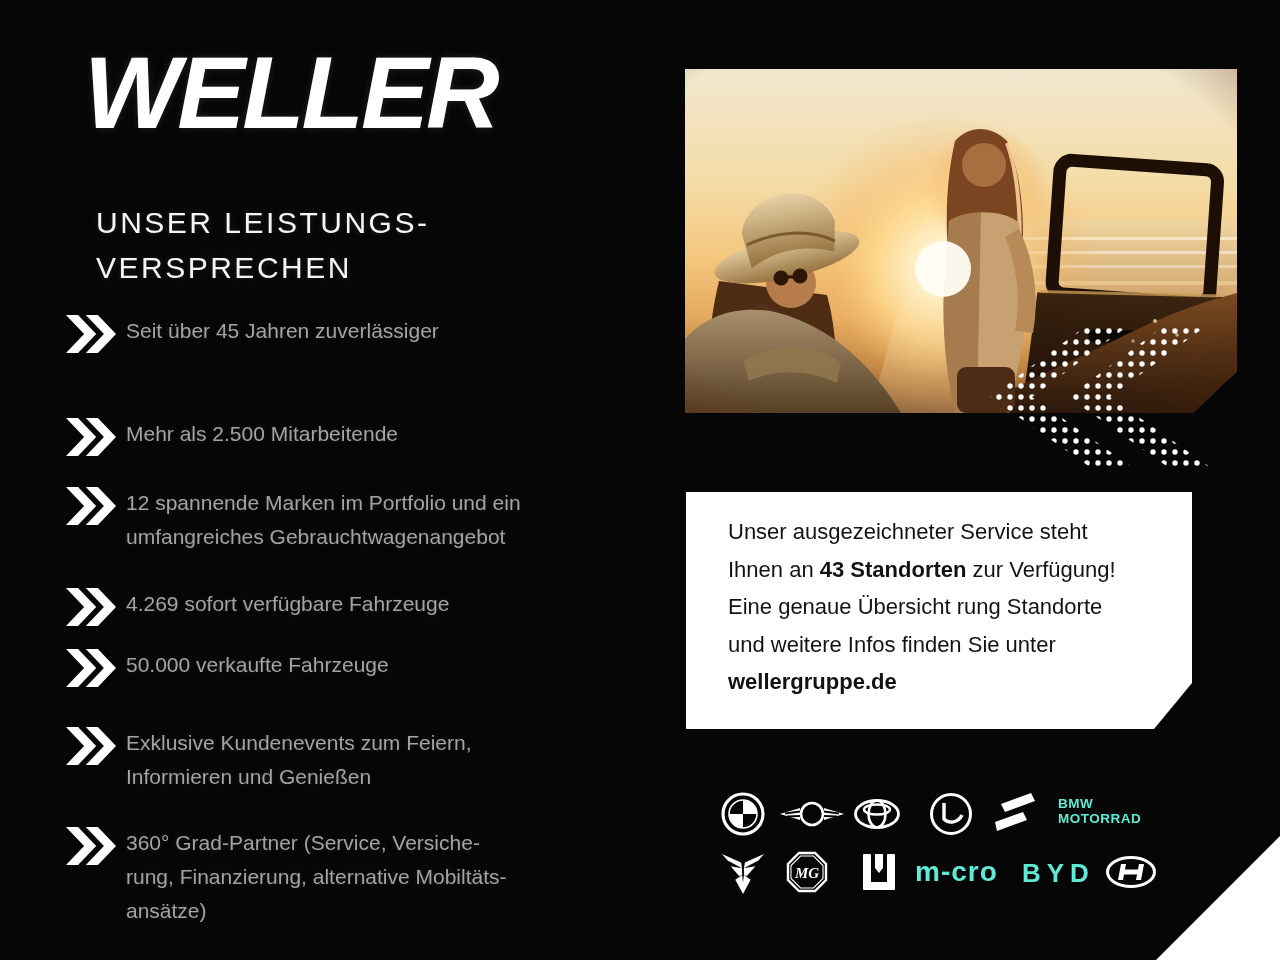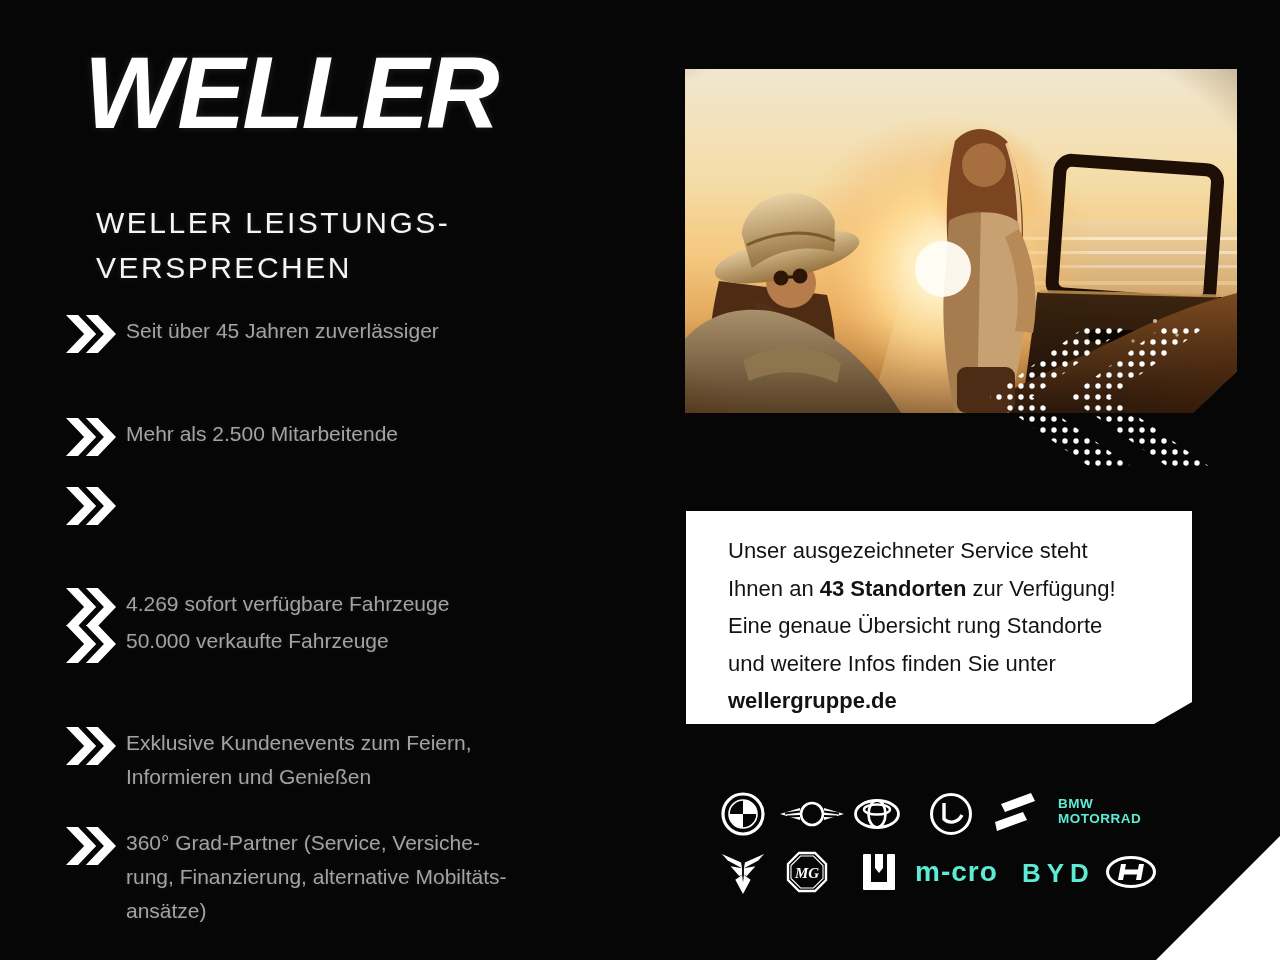--- a/index.html
+++ b/index.html
@@ -17,21 +17,21 @@
       color:#a3a3a3;text-shadow:0 0 5px rgba(255,255,255,.10);}
   .promise .chev{position:absolute;left:0;top:1px;}
   .promise .ptext{margin-left:60px;}
 
   
   .photo{position:absolute;left:685px;top:69px;width:552px;height:344px;
       clip-path:polygon(0 0,100% 0,100% 302px,508px 100%,0 100%);background:#1a120a;}
   .dots{position:absolute;left:950px;top:315px;pointer-events:none;}
 
   
-  .service-box{position:absolute;left:686px;top:511px;width:506px;height:213px;background:#ffffff;
+  .service-box{position:absolute;left:686px;top:492px;width:506px;height:237px;background:#ffffff;
       clip-path:polygon(0 0,100% 0,100% 191px,468px 100%,0 100%);color:#131313;}
   .service-box .inner{padding:21px 24px 0 42px;font-size:22px;line-height:37.5px;}
   .service-box b{font-weight:700;}
 
   
   .brand{position:absolute;}
   .txtlogo{color:#5eead4;font-weight:700;white-space:nowrap;}
   .bmw-motorrad{left:1058px;top:797px;font-size:13.5px;line-height:14.5px;letter-spacing:.5px;}
   .mcro{left:915px;top:856px;font-size:28px;letter-spacing:1px;}
   .byd{left:1022px;top:858px;font-size:26px;letter-spacing:6px;}
@@ -41,21 +41,21 @@
       clip-path:polygon(100% 0,100% 100%,0 100%);}
 </style>
 </head>
 <body>
 
 <div class="stage">
 
   <div class="weller-logo">WELLER</div>
 
   <div class="heading">
-    <div>WELLER LEISTUNGS-</div>
+    <div>UNSER LEISTUNGS-</div>
     <div>VERSPRECHEN</div>
   </div>
 
   <div class="promise" style="top:314px">
     <svg class="chev" width="50" height="38" viewBox="0 0 58 42" preserveAspectRatio="none">
       <polygon points="0,0 14,0 35,21 14,42 0,42 21,21" fill="#fff"></polygon>
       <polygon points="23,0 37,0 58,21 37,42 23,42 44,21" fill="#fff"></polygon>
     </svg>
     <div class="ptext">
       <div>Seit über 45 Jahren zuverlässiger</div>
@@ -70,33 +70,37 @@
     <div class="ptext">
       <div>Mehr als 2.500 Mitarbeitende</div>
     </div>
   </div>
 
   <div class="promise" style="top:486px">
     <svg class="chev" width="50" height="38" viewBox="0 0 58 42" preserveAspectRatio="none">
       <polygon points="0,0 14,0 35,21 14,42 0,42 21,21" fill="#fff"></polygon>
       <polygon points="23,0 37,0 58,21 37,42 23,42 44,21" fill="#fff"></polygon>
     </svg>
+    <div class="ptext">
+      <div>12 spannende Marken im Portfolio und ein</div>
+      <div>umfangreiches Gebrauchtwagenangebot</div>
+    </div>
   </div>
 
   <div class="promise" style="top:587px">
     <svg class="chev" width="50" height="38" viewBox="0 0 58 42" preserveAspectRatio="none">
       <polygon points="0,0 14,0 35,21 14,42 0,42 21,21" fill="#fff"></polygon>
       <polygon points="23,0 37,0 58,21 37,42 23,42 44,21" fill="#fff"></polygon>
     </svg>
     <div class="ptext">
       <div>4.269 sofort verfügbare Fahrzeuge</div>
     </div>
   </div>
 
-  <div class="promise" style="top:624px">
+  <div class="promise" style="top:648px">
     <svg class="chev" width="50" height="38" viewBox="0 0 58 42" preserveAspectRatio="none">
       <polygon points="0,0 14,0 35,21 14,42 0,42 21,21" fill="#fff"></polygon>
       <polygon points="23,0 37,0 58,21 37,42 23,42 44,21" fill="#fff"></polygon>
     </svg>
     <div class="ptext">
       <div>50.000 verkaufte Fahrzeuge</div>
     </div>
   </div>
 
   <div class="promise" style="top:726px">

